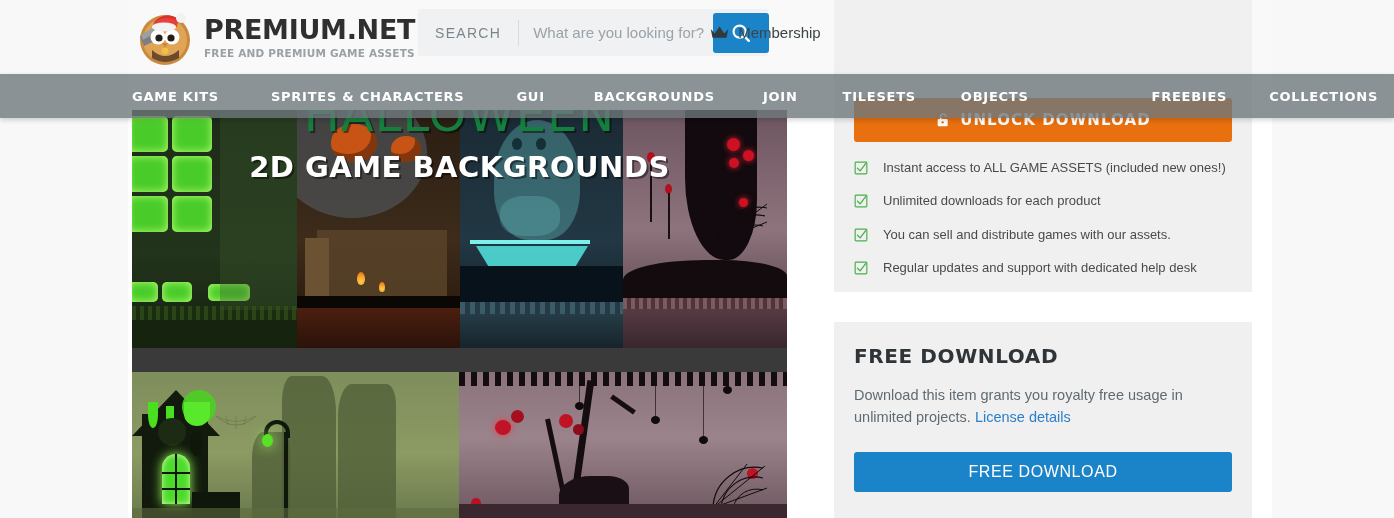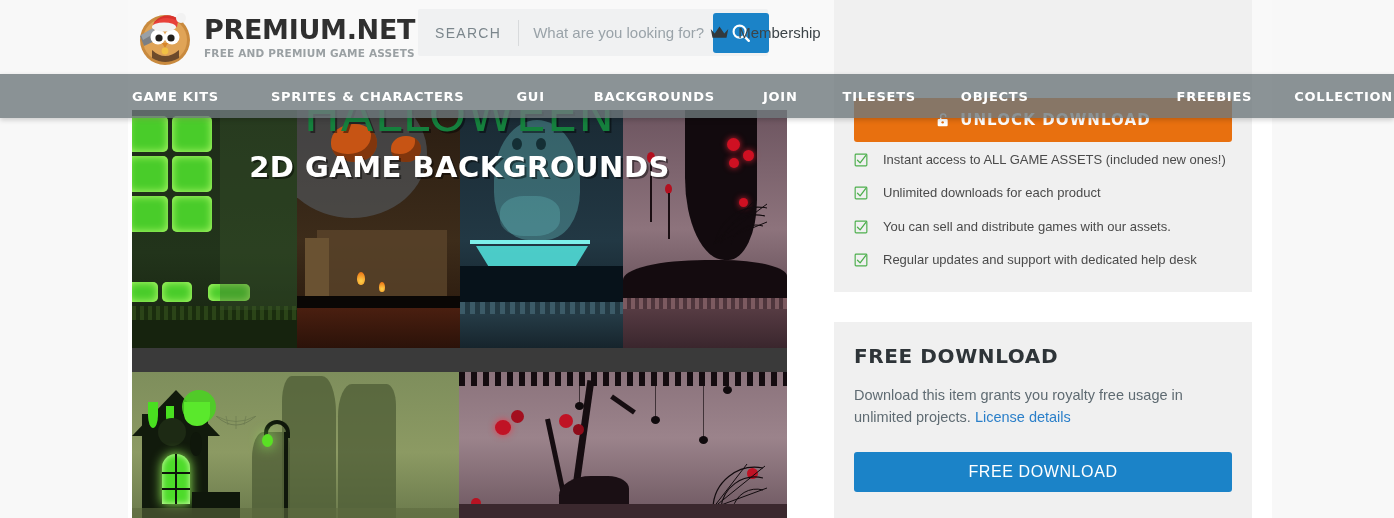--- a/index.html
+++ b/index.html
@@ -159,21 +159,21 @@
     font-size: 22px; font-weight: 700; letter-spacing: 1px; color: #f0f0f0;
     font-family: "DejaVu Sans", sans-serif;
   }
   .unlock-btn {
     position: absolute; left: 20px; top: 158px; width: 378px; height: 44px;
     background: #e8700f; border: none; border-radius: 3px; cursor: pointer;
     color: #fff; font-size: 15px; font-weight: 700; letter-spacing: 1.1px;
     display: flex; align-items: center; justify-content: center; gap: 9px;
     font-family: "DejaVu Sans", sans-serif;
   }
-  .benefits { position: absolute; left: 20px; top: 212px; width: 380px; }
+  .benefits { position: absolute; left: 20px; top: 220px; width: 380px; }
   .benefit { display: flex; align-items: flex-start; gap: 15px; margin-bottom: 17px; }
   .benefit-text { font-size: 13px; color: #4a4a4a; line-height: 1.25; }
 
   .card-free { top: 322px; height: 196px; }
   .free-title {
     position: absolute; left: 20px; top: 22px;
     font-size: 20px; font-weight: 700; color: #2e3438; letter-spacing: 0.6px;
     font-family: "DejaVu Sans", sans-serif;
   }
   .free-desc {
@@ -422,21 +422,21 @@
   <div class="navbar">
     <div class="nav-inner">
       <span class="nav-item" style="margin-left:4px;">GAME KITS</span>
       <span class="nav-item" style="margin-left:52px;">SPRITES &amp; CHARACTERS</span>
       <span class="nav-item" style="margin-left:52px;text-align:right;">GUI</span>
       <span class="nav-item" style="margin-left:49px;">BACKGROUNDS</span>
       <span class="nav-item" style="margin-left:48px;">JOIN</span>
       <span class="nav-item" style="margin-left:45px;">TILESETS</span>
       <span class="nav-item" style="margin-left:45px;">OBJECTS</span>
       <span class="nav-sep" style="margin-left:86px;"></span>
-      <span class="nav-item" style="margin-left:62px;">FREEBIES</span>
+      <span class="nav-item" style="margin-left:37px;">FREEBIES</span>
       <span class="nav-item" style="margin-left:42px;">
         <span>COLLECTIONS</span>
 
       </span>
     </div>
   </div>
 
   <div class="card card-club">
     <div class="club-title">JOIN THE CLUB</div>
 

